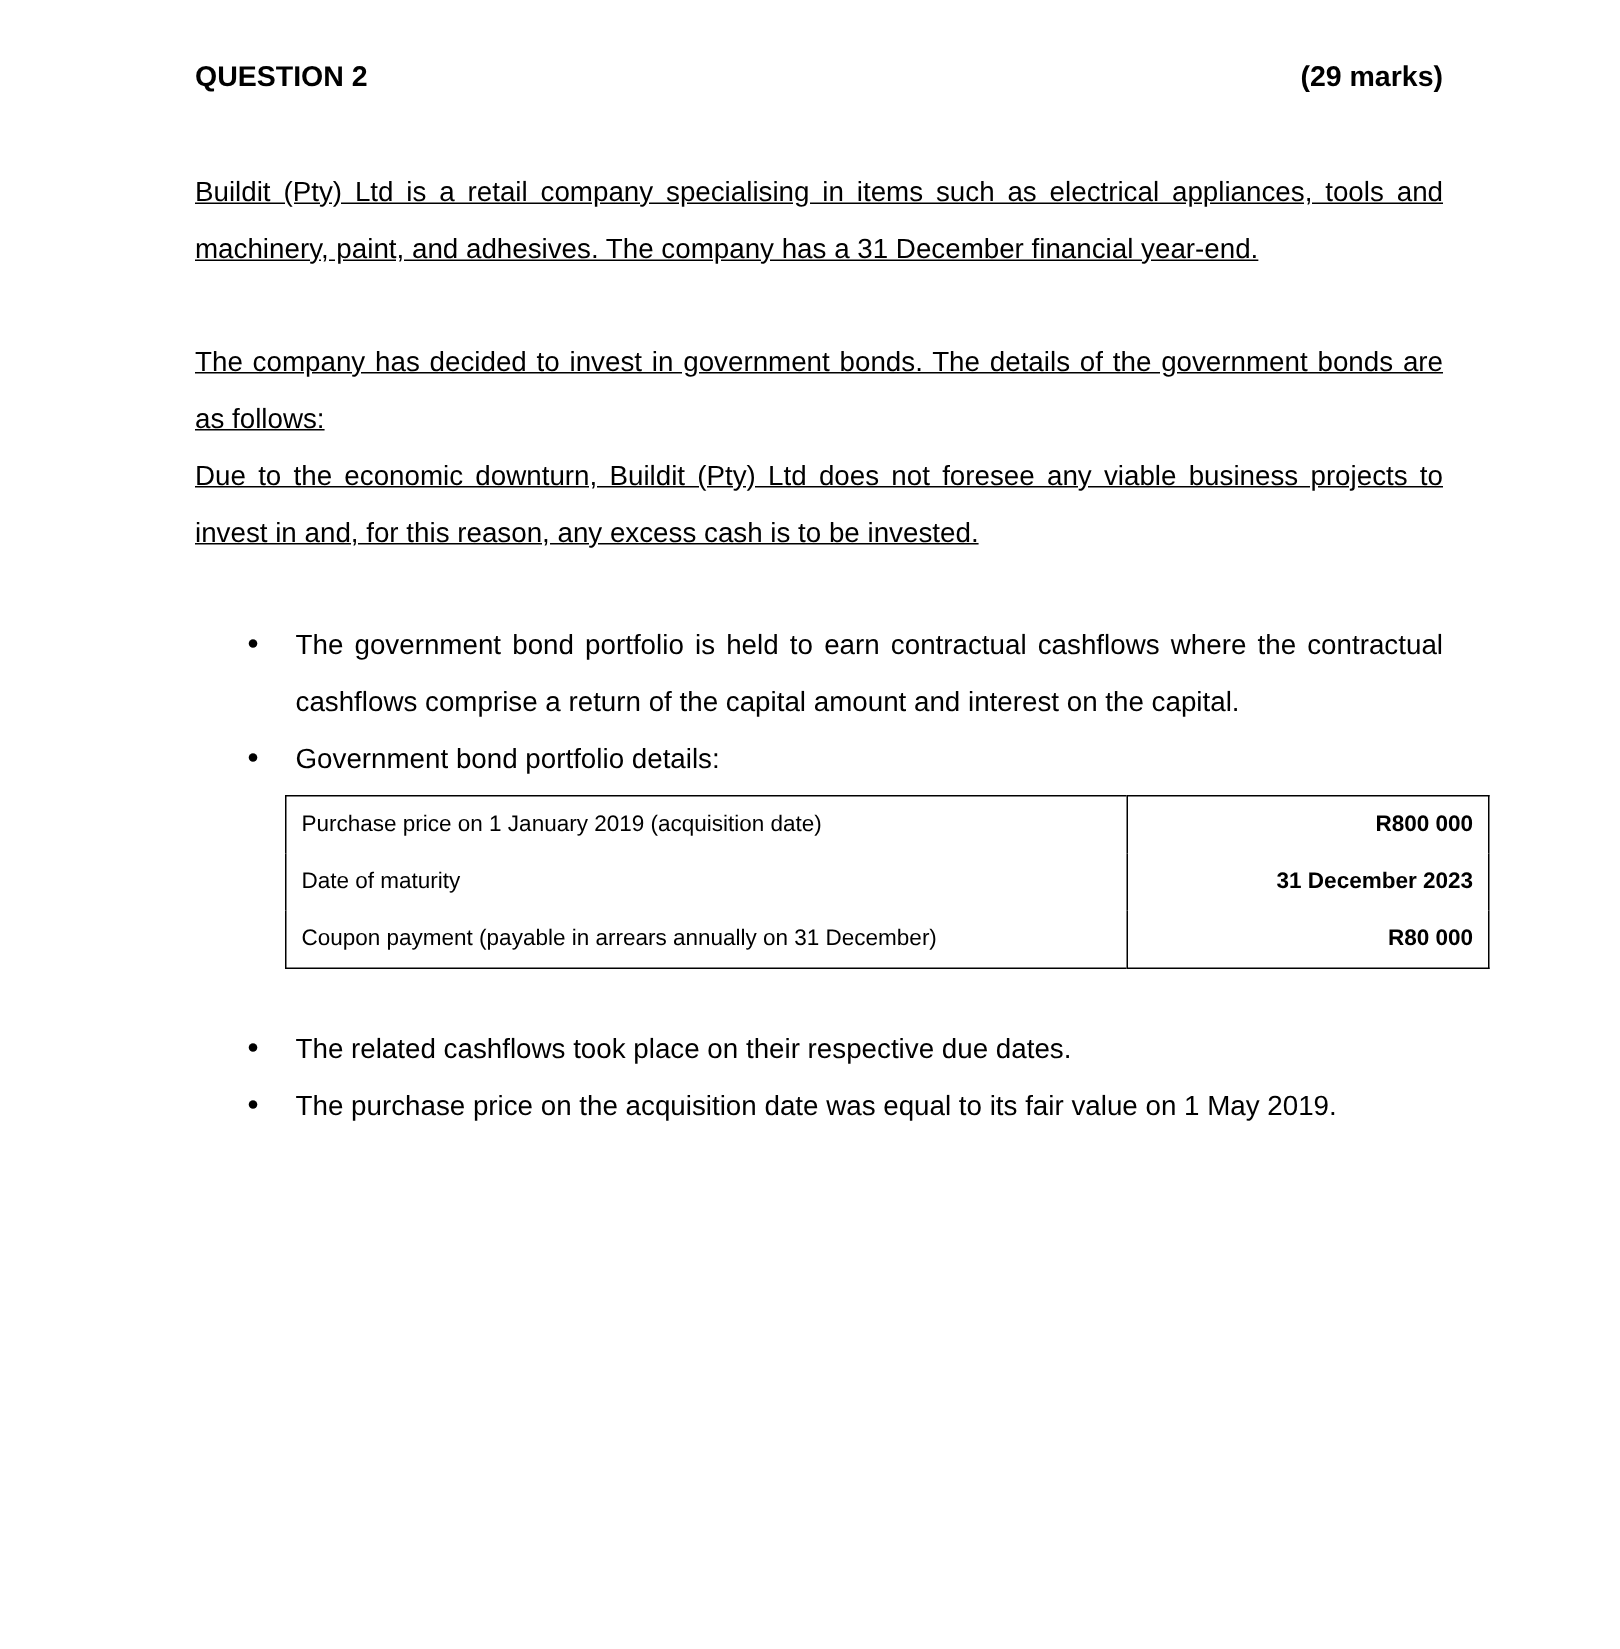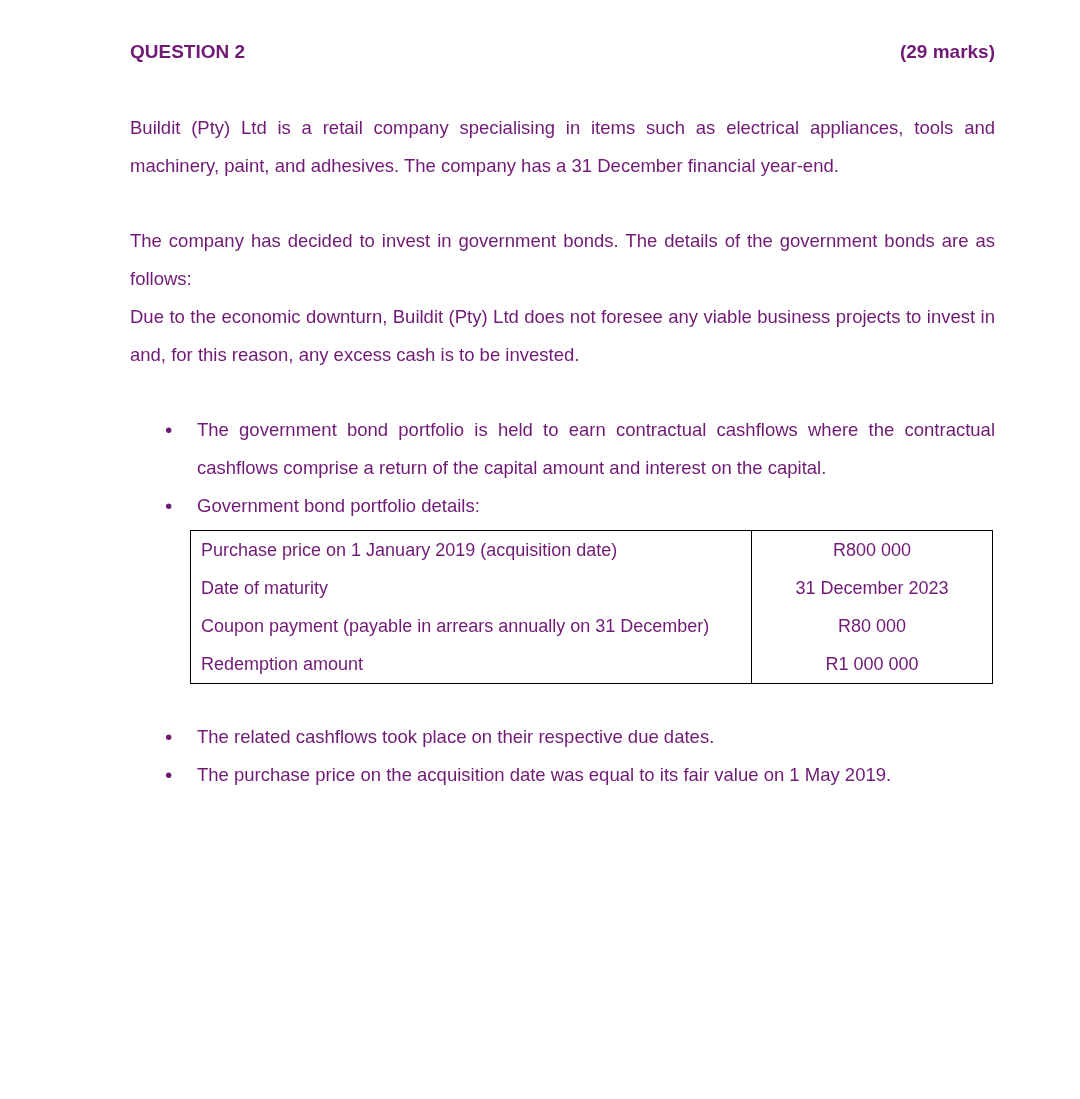--- a/index.html
+++ b/index.html
@@ -4,39 +4,40 @@
   <style>
     html, body {
       margin: 0;
       padding: 0;
       background: #ffffff;
     }
     .page {
       width: 1080px;
       height: 1099px;
       box-sizing: border-box;
-      padding: 33px 85px 0 130px;
+      padding: 33px 118px 0 130px;
       font-family: "Liberation Sans", sans-serif;
       font-size: 18.5px;
       line-height: 38px;
-      color: #701a75;
+      color: #000000;
       background: #ffffff;
       overflow: hidden;
     }
     .doc-header {
       display: flex;
       justify-content: space-between;
       align-items: baseline;
       font-weight: bold;
       font-size: 19px;
       margin-bottom: 38px;
     }
     .para {
       margin: 0 0 37px 0;
       text-align: justify;
+      text-decoration: underline;
     }
     .para.tight {
       margin-bottom: 0;
     }
     ul.bullets {
       margin: 0;
       padding: 0 0 0 67px;
       list-style: none;
     }
     ul.bullets li {
@@ -48,37 +49,38 @@
       position: absolute;
       left: -32px;
       top: 0;
       font-size: 21px;
     }
     table.bond-table {
       border-collapse: collapse;
       table-layout: fixed;
       width: 760px;
       margin: 5px 0 34px 60px;
-      font-size: 18px;
+      font-size: 15px;
       line-height: 38px;
       border: 1.5px solid #000000;
     }
     table.bond-table td {
       padding: 0 10px;
       vertical-align: top;
     }
     td.cell-label {
       width: 540px;
       border-right: 1.5px solid #000000;
       text-align: justify;
     }
     td.cell-value {
       width: 220px;
-      text-align: center;
+      text-align: right;
       white-space: nowrap;
+      font-weight: bold;
     }
     td.cell-value.bottom {
       vertical-align: bottom;
     }
     ul.bullets.bottom-bullets {
       margin-top: 0;
     }
   </style>
 </head>
 <body>
@@ -108,24 +110,20 @@
         <td class="cell-value">R800 000</td>
       </tr>
       <tr>
         <td class="cell-label">Date of maturity</td>
         <td class="cell-value">31 December 2023</td>
       </tr>
       <tr>
         <td class="cell-label">Coupon payment (payable in arrears annually on 31 December)</td>
         <td class="cell-value bottom">R80 000</td>
       </tr>
-      <tr>
-        <td class="cell-label">Redemption amount</td>
-        <td class="cell-value">R1 000 000</td>
-      </tr>
     </tbody>
   </table>
 
   <ul class="bullets bottom-bullets">
     <li>The related cashflows took place on their respective due dates.</li>
     <li>The purchase price on the acquisition date was equal to its fair value on 1 May 2019.</li>
   </ul>
 
 </div>
 

